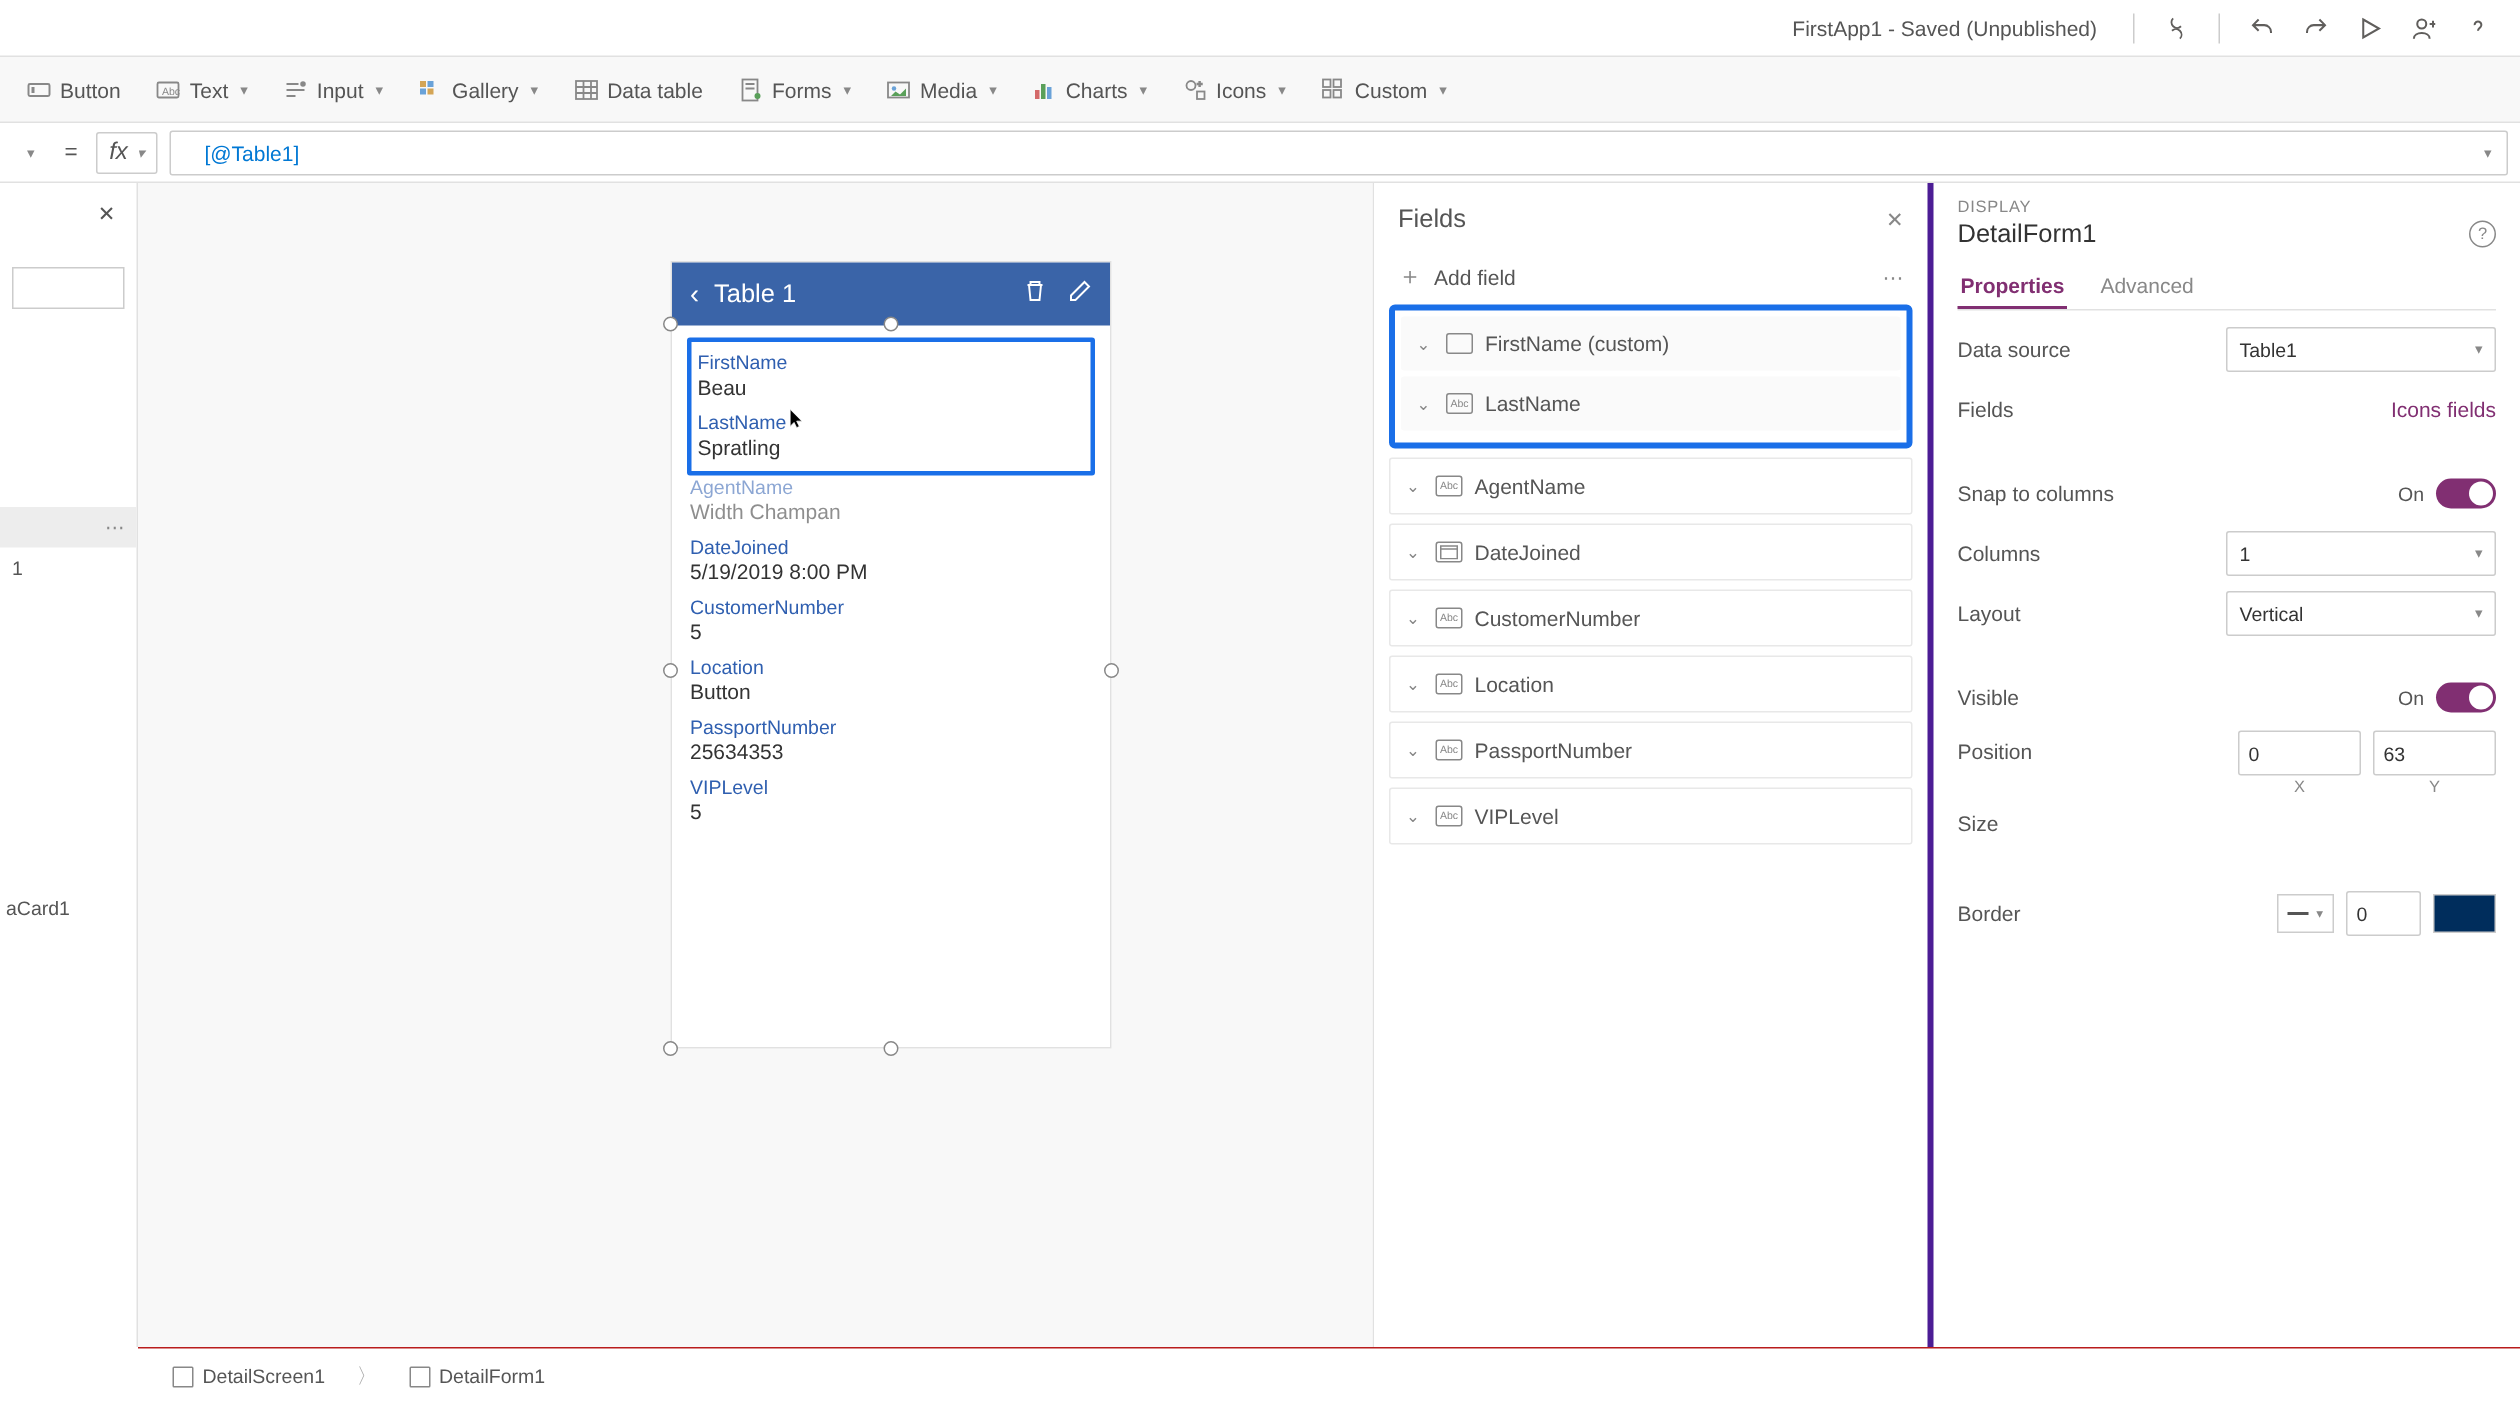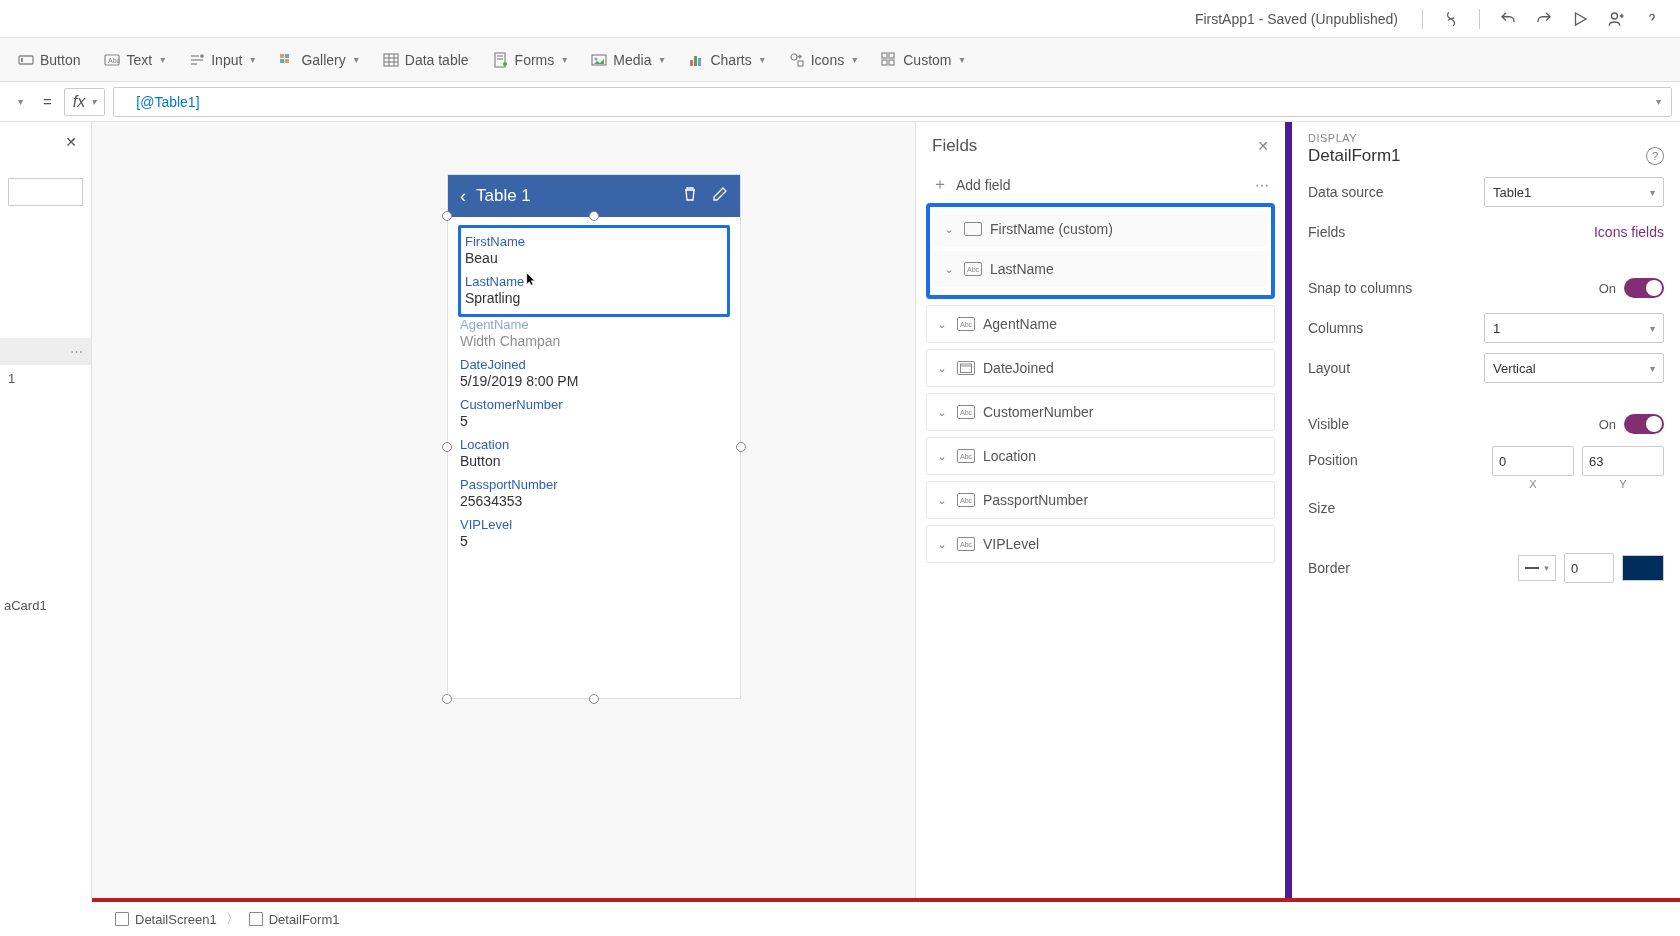--- a/index.html
+++ b/index.html
@@ -63,21 +63,21 @@
 .add-field-row { padding: 8px 16px; display: flex; justify-content: space-between; align-items: center; color: #555; font-size: 14px; }
 .add-field-btn { display: flex; align-items: center; gap: 8px; cursor: pointer; }
 .field-list { padding: 0 10px; }
 .field-highlight-wrap { border: 4px solid #1a6fe8; border-radius: 4px; padding: 4px 4px; margin-bottom: 6px; }
 .field-item { display: flex; align-items: center; gap: 8px; padding: 10px 8px; background: #fff; border: 1px solid #e8e8e8; border-radius: 2px; margin-bottom: 6px; color: #555; font-size: 14px; }
 .field-highlight-wrap .field-item { border: none; margin-bottom: 4px; background: #fafafa; }
 .field-chev { font-size: 11px; color: #888; width: 14px; text-align: center; }
 .field-type-icon { width: 18px; height: 14px; border: 1px solid #888; border-radius: 2px; display: flex; align-items: center; justify-content: center; font-size: 7px; color: #888; }
 
 
-.props-panel { width: 395px; background: #fff; border-left: 7px solid #4c1d95; display: flex; flex-direction: column; overflow: hidden; }
+.props-panel { width: 395px; background: #fff; border-left: 4px solid #4c1d95; display: flex; flex-direction: column; overflow: hidden; }
 .props-header { padding: 10px 16px 0 16px; }
 .props-label-sm { font-size: 11px; letter-spacing: 0.5px; color: #888; text-transform: uppercase; }
 .props-name-row { display: flex; justify-content: space-between; align-items: center; margin-top: 2px; }
 .props-name { font-size: 17px; color: #333; }
 .props-help { width: 18px; height: 18px; border: 1.5px solid #888; border-radius: 50%; display: flex; align-items: center; justify-content: center; font-size: 11px; color: #888; }
 .props-tabs { display: flex; gap: 20px; margin-top: 10px; border-bottom: 1px solid #e1e1e1; }
 .props-tab { padding: 6px 2px; font-size: 14px; color: #888; cursor: pointer; border-bottom: 2px solid transparent; }
 .props-tab.active { color: #812f72; border-bottom-color: #812f72; font-weight: 600; }
 .props-body { padding: 8px 16px; display: flex; flex-direction: column; gap: 4px; }
 .prop-row { display: flex; justify-content: space-between; align-items: center; min-height: 36px; font-size: 14px; color: #555; }
@@ -93,21 +93,21 @@
 .prop-pair { display: flex; gap: 8px; }
 .prop-pair-col { display: flex; flex-direction: column; align-items: center; gap: 2px; }
 .prop-pair-label { font-size: 11px; color: #888; }
 .color-swatch { width: 42px; height: 26px; border: 1px solid #ccc; display: flex; align-items: center; justify-content: center; color: #888; font-size: 11px; }
 .border-style { width: 38px; height: 26px; border: 1px solid #ccc; display: flex; align-items: center; justify-content: center; gap: 3px; }
 .border-line { width: 14px; height: 2px; background: #555; }
 .border-group { display: flex; gap: 8px; align-items: center; }
 .color-block { width: 42px; height: 26px; background: #002d5c; border: 1px solid #ccc; }
 
 
-.breadcrumb-bar { position: absolute; bottom: 0; left: 92px; right: 0; height: 38px; border-top: 4px solid #b91c1c; background: #fff; display: flex; align-items: center; padding: 0 12px; gap: 0; font-size: 13px; color: #555; }
+.breadcrumb-bar { position: absolute; bottom: 0; left: 92px; right: 0; height: 38px; border-top: 1px solid #b91c1c; background: #fff; display: flex; align-items: center; padding: 0 12px; gap: 12px; font-size: 13px; color: #555; }
 .breadcrumb-item { display: flex; align-items: center; gap: 6px; padding: 4px 10px; border: 1px solid transparent; }
 .breadcrumb-sep { color: #aaa; margin: 0 -2px; font-size: 14px; }
 .bc-icon { width: 14px; height: 14px; border: 1px solid #888; border-radius: 1px; }
 </style>
 </head>
 <body>
 
 <div class="title-bar">
   <span class="title-text">FirstApp1 - Saved (Unpublished)</span>
   <span class="title-divider"></span>
@@ -404,20 +404,24 @@
     </div>
   </div>
 
   <div class="props-panel">
     <div class="props-header">
       <div class="props-label-sm">DISPLAY</div>
       <div class="props-name-row">
         <span class="props-name">DetailForm1</span>
         <span class="props-help">?</span>
       </div>
+      <div class="props-tabs">
+        <div class="props-tab active">Properties</div>
+        <div class="props-tab">Advanced</div>
+      </div>
     </div>
     <div class="props-body">
       <div class="prop-row">
         <label>Data source</label>
         <div class="prop-select">
           <span>Table1</span>
           <span class="chev">▾</span>
         </div>
       </div>
       <div class="prop-row">

